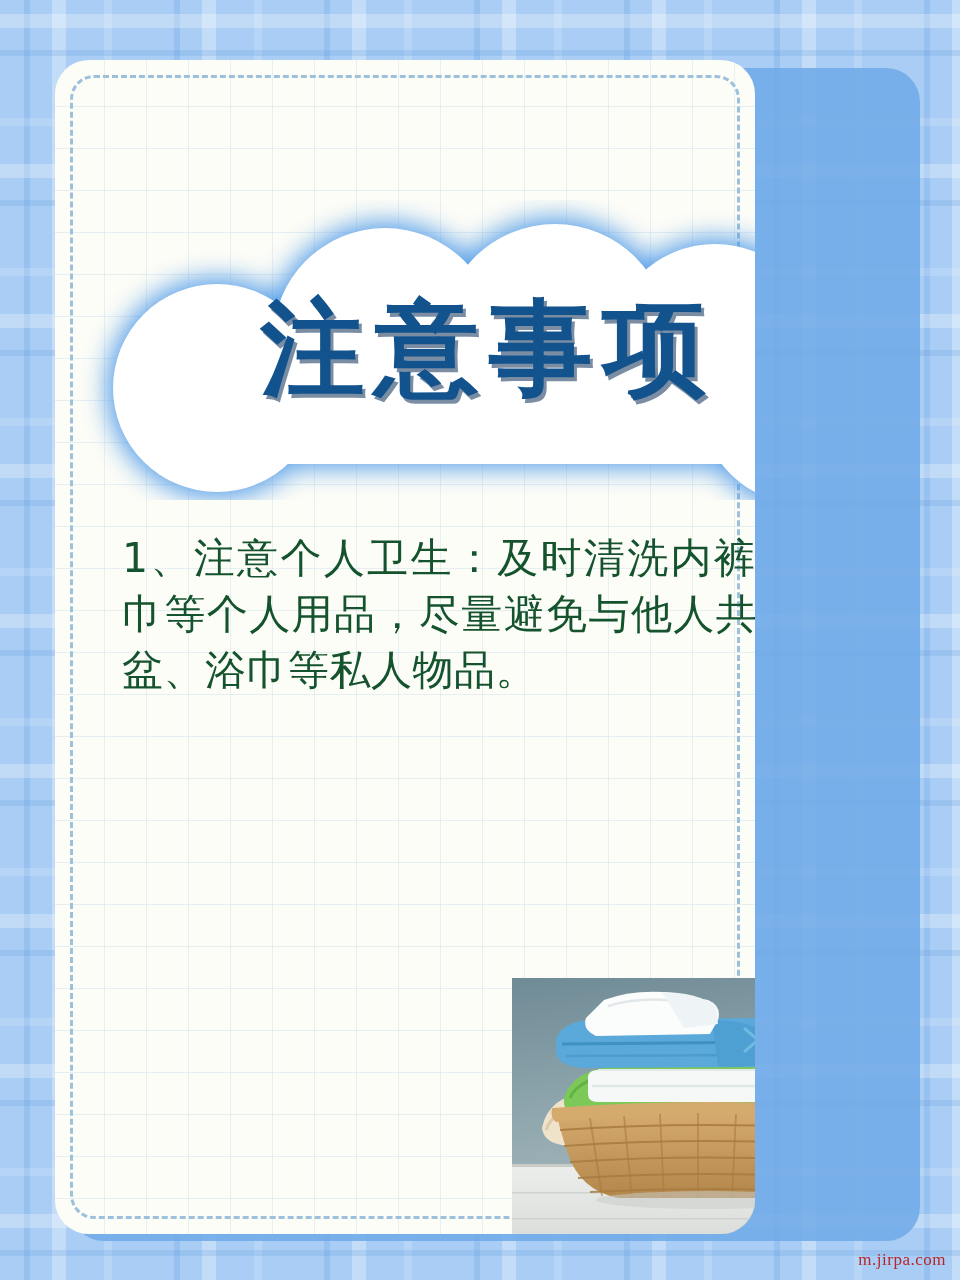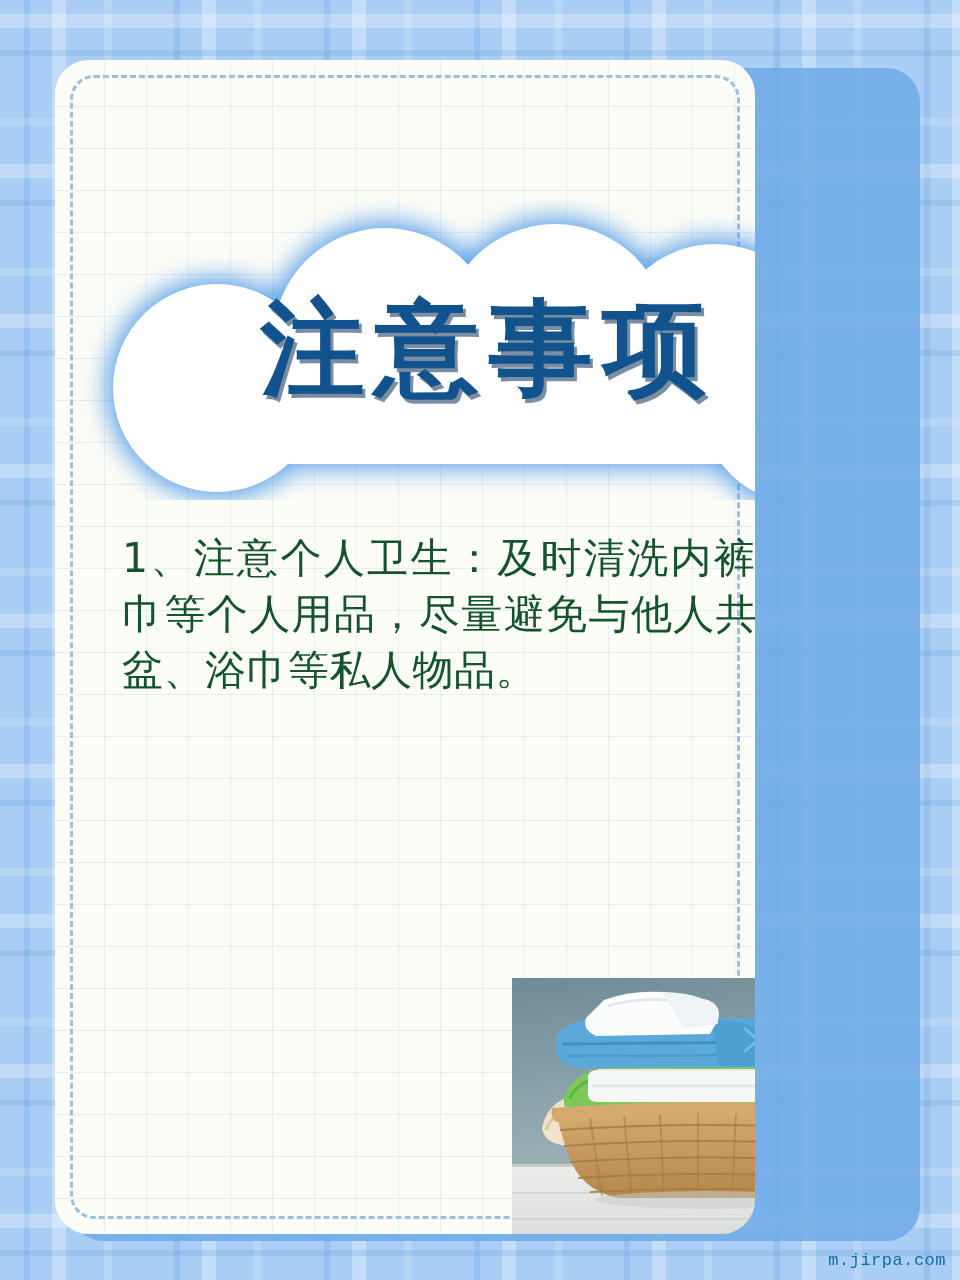--- a/index.html
+++ b/index.html
@@ -189,23 +189,23 @@
     overflow: hidden;
     background: #7b949d;
   }
   .photo svg { display: block; }
 
   
   .watermark {
     position: absolute;
     right: 14px;
     bottom: 10px;
-    font-family: Liberation Mono, monospace;
+    font-family: Liberation Serif, serif;
     font-size: 17px;
-    color: #0369a1;
+    color: #b91c1c;
     letter-spacing: 0.5px;
     opacity: 0.95;
   }
 </style>
 </head>
 <body>
 
 <div class="poster">
 
   <div class="plaid-base"></div>

